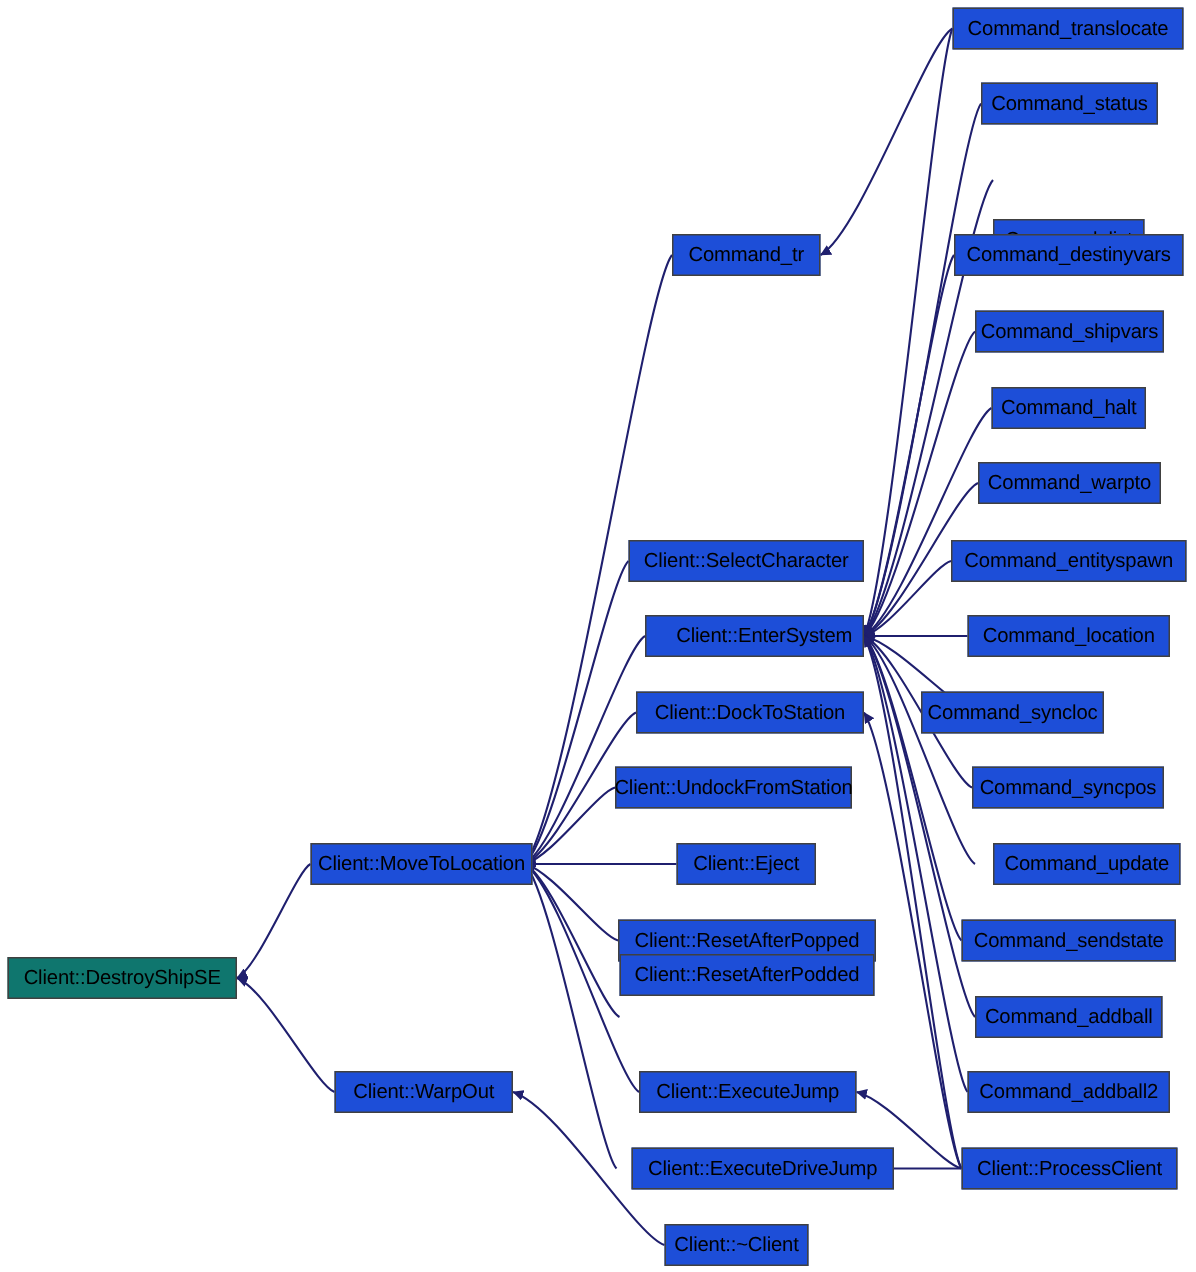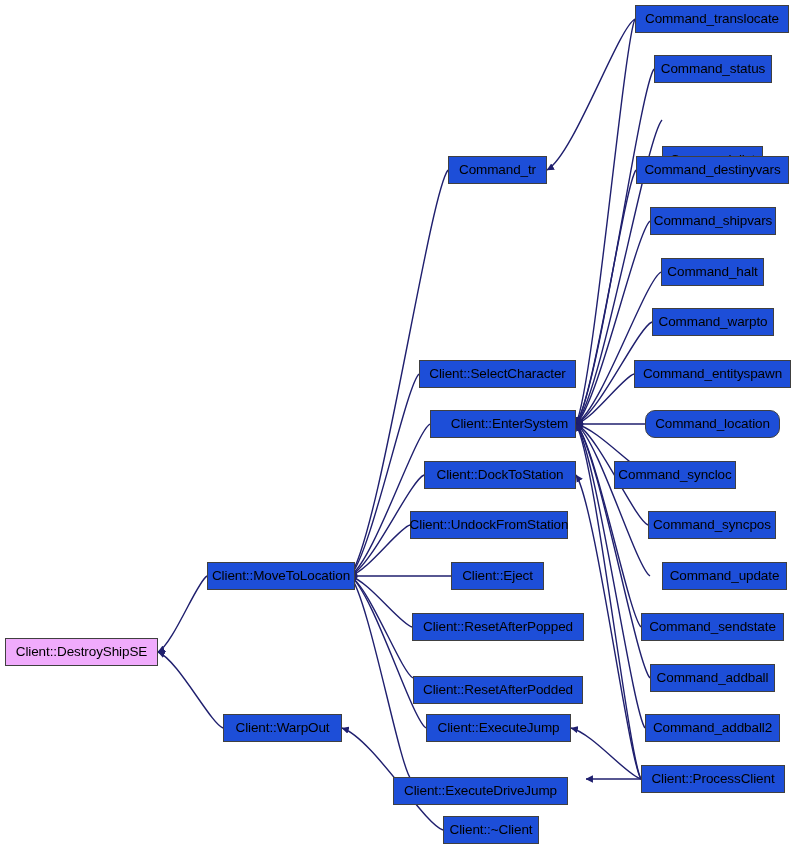--- a/index.html
+++ b/index.html
@@ -33,21 +33,21 @@
     line-height: 1;
     display: flex;
     align-items: center;
     justify-content: center;
     white-space: nowrap;
     height: 28px;
     padding: 0 7px;
     letter-spacing: -0.1px;
   }
   .node.highlight {
-    background: #f0abfc;
+    background: #0f766e;
   }
 </style>
 </head>
 <body>
 
 <div id="graph">
   <svg id="edges" viewBox="0 0 797 848" xmlns="http://www.w3.org/2000/svg">
     <defs>
       <marker id="arrow" viewBox="0 0 10 10" refX="9.5" refY="5" markerWidth="5.2" markerHeight="5.2" orient="auto-start-reverse">
         <path d="M 0 0 L 10 5 L 0 10 z" fill="#1f1f6e"></path>
@@ -92,33 +92,33 @@
 <div class="node highlight" style="left: 5px; top: 638px; width: 153px;">Client::DestroyShipSE</div>
     <div class="node" style="left: 223px; top: 714px; width: 119px;">Client::WarpOut</div>
     <div class="node" style="left: 207px; top: 562px; width: 148px;">Client::MoveToLocation</div>
     <div class="node" style="left: 448px; top: 156px; width: 99px;">Command_tr</div>
     <div class="node" style="left: 419px; top: 360px; width: 157px;">Client::SelectCharacter</div>
     <div class="node" style="left: 430px; top: 410px; width: 146px; padding-left: 20px;">Client::EnterSystem</div>
     <div class="node" style="left: 424px; top: 461px; width: 152px;">Client::DockToStation</div>
     <div class="node" style="left: 410px; top: 511px; width: 158px;">Client::UndockFromStation</div>
     <div class="node" style="left: 451px; top: 562px; width: 93px;">Client::Eject</div>
     <div class="node" style="left: 412px; top: 613px; width: 172px;">Client::ResetAfterPopped</div>
-    <div class="node" style="left: 413px; top: 636px; width: 170px; margin-top: 40px;">Client::ResetAfterPodded</div>
+    <div class="node" style="left: 413px; top: 636px; width: 170px;">Client::ResetAfterPodded</div>
     <div class="node" style="left: 426px; top: 714px; width: 145px;">Client::ExecuteJump</div>
-    <div class="node" style="left: 393px; top: 765px; width: 175px; margin-top: 12px;">Client::ExecuteDriveJump</div>
+    <div class="node" style="left: 421px; top: 765px; width: 175px;">Client::ExecuteDriveJump</div>
     <div class="node" style="left: 443px; top: 816px; width: 96px;">Client::~Client</div>
     <div class="node" style="left: 635px; top: 5px; width: 154px;">Command_translocate</div>
     <div class="node" style="left: 654px; top: 55px; width: 118px;">Command_status</div>
     <div class="node" style="left: 662px; top: 106px; width: 101px; margin-top: 40px;">Command_list</div>
     <div class="node" style="left: 636px; top: 156px; width: 153px;">Command_destinyvars</div>
     <div class="node" style="left: 650px; top: 207px; width: 126px;">Command_shipvars</div>
     <div class="node" style="left: 661px; top: 258px; width: 103px;">Command_halt</div>
     <div class="node" style="left: 652px; top: 308px; width: 122px;">Command_warpto</div>
     <div class="node" style="left: 634px; top: 360px; width: 157px;">Command_entityspawn</div>
-    <div class="node" style="left: 645px; top: 410px; width: 135px; border-radius: 10px;">Command_location</div>
+    <div class="node" style="left: 645px; top: 410px; width: 135px;">Command_location</div>
     <div class="node" style="left: 614px; top: 461px; width: 122px;">Command_syncloc</div>
     <div class="node" style="left: 648px; top: 511px; width: 128px;">Command_syncpos</div>
     <div class="node" style="left: 650px; top: 562px; width: 125px; margin-left: 12px;">Command_update</div>
     <div class="node" style="left: 641px; top: 613px; width: 143px;">Command_sendstate</div>
     <div class="node" style="left: 650px; top: 664px; width: 125px;">Command_addball</div>
     <div class="node" style="left: 645px; top: 714px; width: 135px;">Command_addball2</div>
     <div class="node" style="left: 641px; top: 765px; width: 144px;">Client::ProcessClient</div>
   </div>
 
 </body></html>

